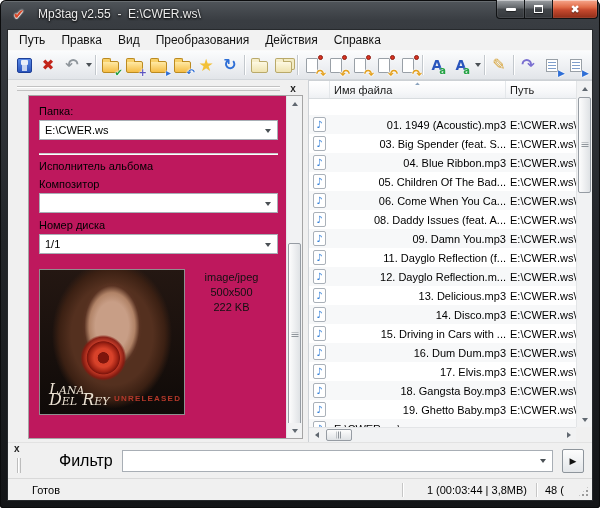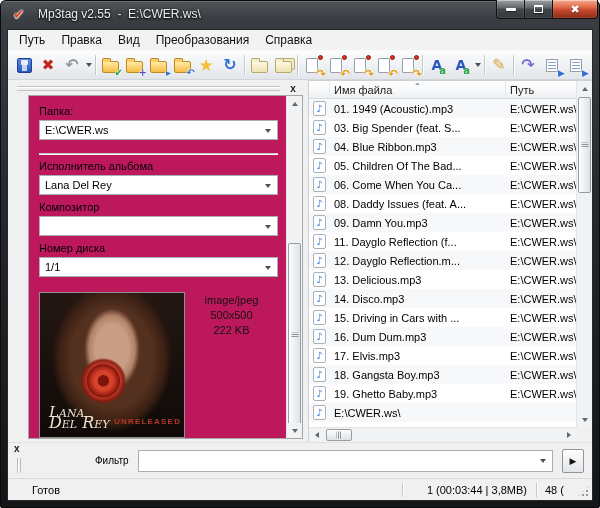--- a/index.html
+++ b/index.html
@@ -109,52 +109,52 @@
   .tri-left{width:0;height:0;border-top:3px solid transparent;border-bottom:3px solid transparent;border-right:4px solid #606870;}
   .tri-right{width:0;height:0;border-top:3px solid transparent;border-bottom:3px solid transparent;border-left:4px solid #606870;}
   .vthumb{position:absolute;left:1px;right:1px;background:linear-gradient(90deg,#fdfdfd,#dfe2e5);border:1px solid #969ca3;border-radius:2px;}
   .vthumb:after{content:"";position:absolute;left:50%;top:50%;width:7px;height:5px;transform:translate(-50%,-50%);
     background:repeating-linear-gradient(180deg,#8f959b 0 1px,transparent 1px 2px);}
   .panel-thumb{top:43%;height:54%;}
   .list-thumb{top:16px;height:96px;}
 
   
   .filelist{flex:1;min-width:0;position:relative;background:#fff;border-left:1px solid #cdd1d5;border-top:1px solid #cdd1d5;}
-  .list-body{position:absolute;top:0;left:0;right:16px;bottom:15px;display:flex;flex-direction:column;overflow:hidden;}
+  .list-body{position:absolute;top:0;left:0;right:16px;bottom:15px;display:flex;flex-direction:column;overflow:hidden;gap:16px;}
   .list-head{height:18px;flex:none;display:flex;font-size:11px;color:#1a1a1a;
     background:linear-gradient(#ffffff,#f6f7f9 65%,#eef0f3);border-bottom:1px solid #d8dcdf;}
   .hc{display:flex;align-items:center;padding-left:4px;border-right:1px solid #e4e7ea;position:relative;}
   .hc.c-icon{width:21px;flex:none;}
   .hc.c-name{width:176px;flex:none;}
   .hc.c-path{flex:1;border-right:none;}
   .sort-ind{position:absolute;top:-2px;left:50%;transform:translateX(-50%) scaleY(.55);font-size:8px;color:#8aa2bd;}
   .rows{flex:1;overflow:hidden;font-size:11px;color:#000;}
   .row{height:19px;display:flex;align-items:center;background:#fff;}
   .row.alt{background:#f7f8f9;}
   .ico-cell{width:21px;flex:none;display:flex;justify-content:center;}
   .file-ico{width:13px;height:15px;background:#fff;border:1px solid #aab1b9;border-radius:2px;color:#2e7cd6;
     font-size:10px;line-height:13px;text-align:center;font-weight:bold;font-family:"DejaVu Sans",sans-serif;}
-  .name-cell{width:176px;flex:none;padding-left:4px;white-space:nowrap;overflow:hidden;}
+  .name-cell{width:176px;flex:none;padding-left:4px;white-space:nowrap;overflow:hidden;text-align:right;}
   .path-cell{flex:1;padding-left:4px;white-space:nowrap;overflow:hidden;}
   .list-vscroll{bottom:15px;}
   .hscroll{position:absolute;left:0;right:16px;bottom:0;height:15px;background:#f1f2f3;border-top:1px solid #e3e5e7;display:flex;align-items:center;}
   .hbtn{width:15px;height:15px;flex:none;display:flex;align-items:center;justify-content:center;}
   .hthumb{width:26px;height:12px;margin-left:2px;background:linear-gradient(#fdfdfd,#dfe2e5);border:1px solid #969ca3;border-radius:2px;position:relative;flex:none;}
   .hthumb:after{content:"";position:absolute;left:50%;top:50%;width:5px;height:7px;transform:translate(-50%,-50%);
     background:repeating-linear-gradient(90deg,#8f959b 0 1px,transparent 1px 2px);}
   .htrack{flex:1;}
   .corner{position:absolute;right:0;bottom:0;width:16px;height:15px;background:#f0f0f0;}
 
   
   .filterbar{height:36px;flex:none;display:flex;align-items:center;background:#f0f0f0;position:relative;padding-right:8px;border-top:1px solid #e2e2e2;}
   .filter-left{width:16px;align-self:stretch;position:relative;margin-left:3px;flex:none;}
   .filter-close{position:absolute;top:1px;left:3px;font-size:10px;font-weight:bold;color:#222;line-height:1;}
   .filter-grip{position:absolute;top:15px;bottom:5px;left:6px;width:4px;
     background:linear-gradient(90deg,#bdbdbd 0 1px,#fff 1px 2px,transparent 2px 3px),linear-gradient(90deg,transparent 0 3px,#bdbdbd 3px 4px);}
-  .filter-label{margin-left:68px;font-size:10px;flex:none;}
+  .filter-label{margin-left:32px;font-size:16px;flex:none;}
   .filter-combo{flex:1;margin:0 9px 0 9px;height:22px;}
   .filter-apply{width:22px;height:24px;flex:none;border:1px solid #8e959c;border-radius:2px;display:flex;align-items:center;justify-content:center;
     background:linear-gradient(#fdfdfd,#e3e6e9);font-size:9px;color:#111;font-family:"DejaVu Sans",sans-serif;}
 
   
   .statusbar{height:22px;flex:none;background:#f0f0f0;border-top:1px solid #d9d9d9;display:flex;align-items:center;font-size:11px;color:#000;}
   .sb-ready{flex:1;padding-left:24px;}
   .sb-div{width:1px;height:14px;background:#c6c6c6;box-shadow:1px 0 0 #fff;flex:none;}
   .sb-sel{width:133px;flex:none;text-align:right;padding-right:9px;}
   .sb-count{width:40px;flex:none;padding-left:8px;white-space:nowrap;overflow:hidden;}
@@ -183,20 +183,21 @@
     </div>
   </div>
 
   <div class="app">
 
     <div class="menubar">
         <div class="menu-item">Путь</div>
         <div class="menu-item">Правка</div>
         <div class="menu-item">Вид</div>
         <div class="menu-item">Преобразования</div>
+        <div class="menu-item">Действия</div>
         <div class="menu-item">Справка</div>
       </div>
 
     <div class="toolbar">
         <div class="ti">
           <span class="flop"></span>
         </div>
         <div class="ti">
           <span class="g" style="color: rgb(194, 36, 26); font-size: 15px; font-weight: bold;">✖</span>
         </div>
@@ -301,24 +302,20 @@
         </div>
         <div class="panel-box">
           <div class="fields">
             <span class="flabel">Папка:</span>
             <div class="combo">
               <span>E:\CWER.ws</span>
               <span class="caret-down"></span>
             </div>
             <div class="sepline"></div>
             <span class="flabel">Исполнитель альбома</span>
-            <div class="combo">
-              <span>Lana Del Rey</span>
-              <span class="caret-down"></span>
-            </div>
             <span class="flabel">Композитор</span>
             <div class="combo">
               <span></span>
               <span class="caret-down"></span>
             </div>
             <span class="flabel">Номер диска</span>
             <div class="combo">
               <span>1/1</span>
               <span class="caret-down"></span>
             </div>

